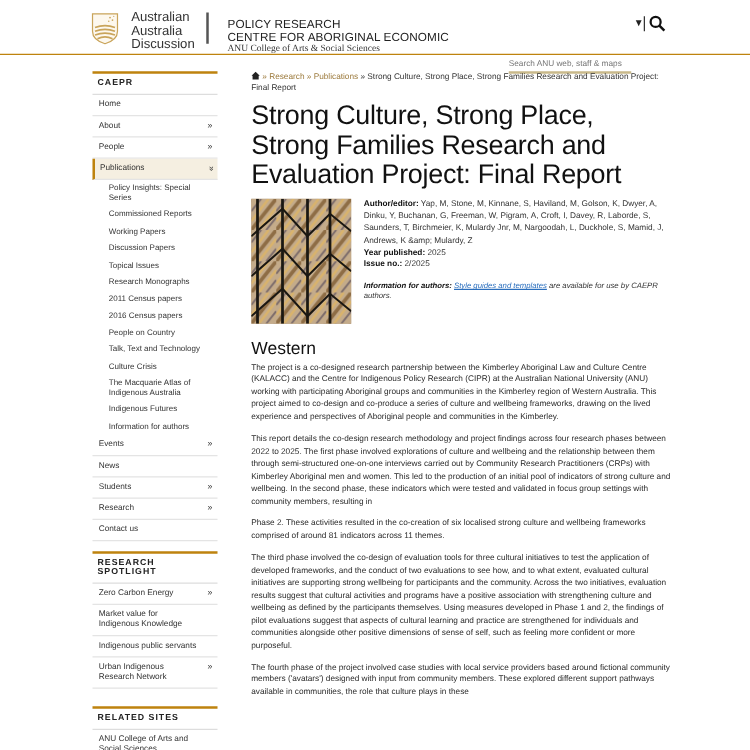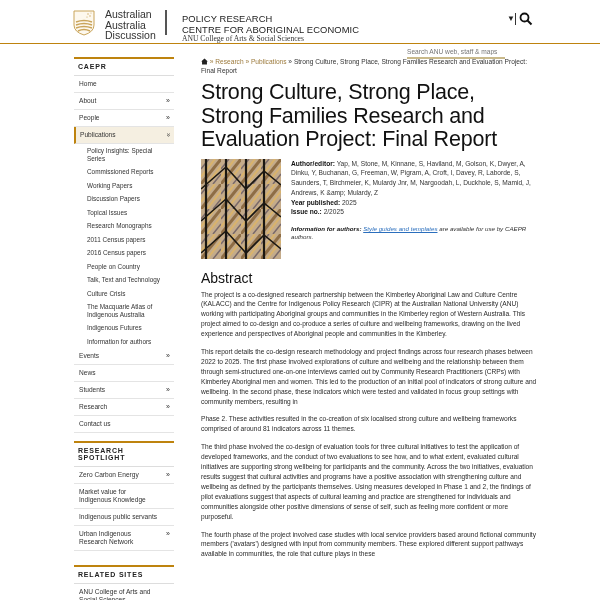--- a/index.html
+++ b/index.html
@@ -167,21 +167,21 @@
         <b>Issue no.:</b>
         <span>2/2025</span>
       </div>
       <div class="info-authors">
         <b>Information for authors</b><b>:</b>
         <a>Style guides and templates</a><span> are available for use by CAEPR authors.</span>
       </div>
     </div>
   </div>
 
-  <h2 class="abstract-h">Abstract</h2>
+  <h2 class="abstract-h">Western</h2>
   <div id="paras">
       <p class="para">The project is a co-designed research partnership between the Kimberley Aboriginal Law and Culture Centre (KALACC) and the Centre for Indigenous Policy Research (CIPR) at the Australian National University (ANU) working with participating Aboriginal groups and communities in the Kimberley region of Western Australia. This project aimed to co-design and co-produce a series of culture and wellbeing frameworks, drawing on the lived experience and perspectives of Aboriginal people and communities in the Kimberley.</p>
       <p class="para">This report details the co-design research methodology and project findings across four research phases between 2022 to 2025. The first phase involved explorations of culture and wellbeing and the relationship between them through semi-structured one-on-one interviews carried out by Community Research Practitioners (CRPs) with Kimberley Aboriginal men and women. This led to the production of an initial pool of indicators of strong culture and wellbeing. In the second phase, these indicators which were tested and validated in focus group settings with community members, resulting in</p>
       <p class="para">Phase 2. These activities resulted in the co-creation of six localised strong culture and wellbeing frameworks comprised of around 81 indicators across 11 themes.</p>
       <p class="para">The third phase involved the co-design of evaluation tools for three cultural initiatives to test the application of developed frameworks, and the conduct of two evaluations to see how, and to what extent, evaluated cultural initiatives are supporting strong wellbeing for participants and the community. Across the two initiatives, evaluation results suggest that cultural activities and programs have a positive association with strengthening culture and wellbeing as defined by the participants themselves. Using measures developed in Phase 1 and 2, the findings of pilot evaluations suggest that aspects of cultural learning and practice are strengthened for individuals and communities alongside other positive dimensions of sense of self, such as feeling more confident or more purposeful.</p>
       <p class="para">The fourth phase of the project involved case studies with local service providers based around fictional community members ('avatars') designed with input from community members. These explored different support pathways available in communities, the role that culture plays in these</p>
     </div>
 </main>
 
 </body></html>

